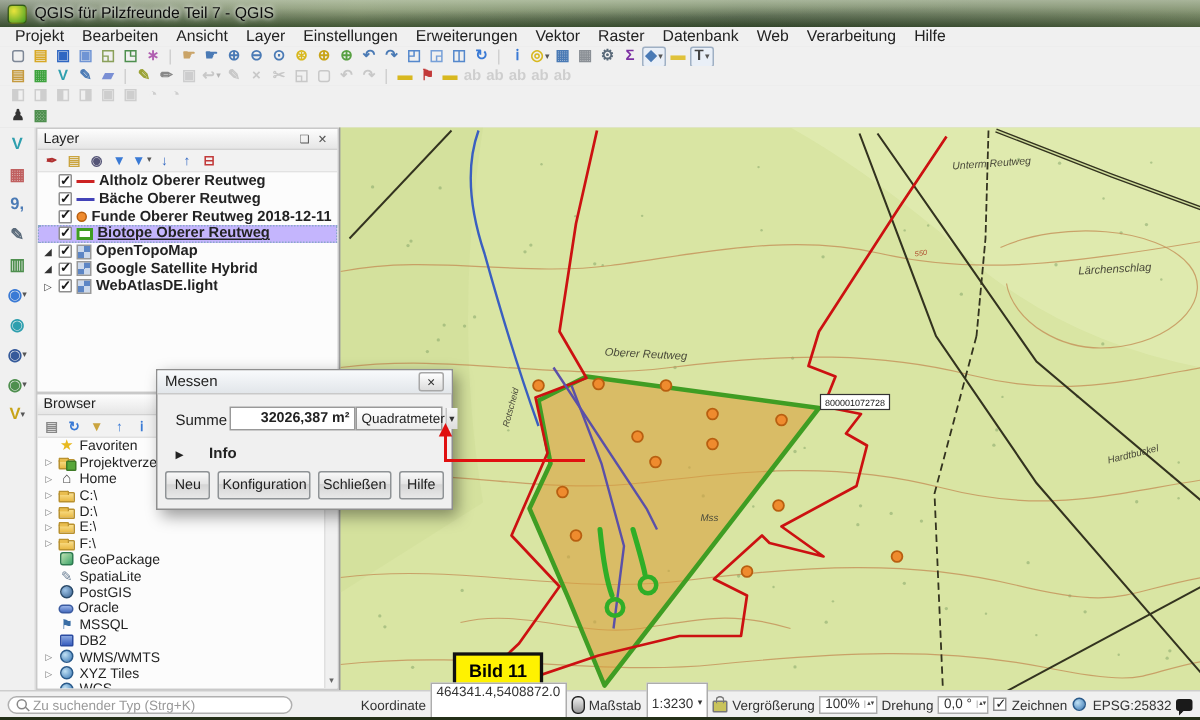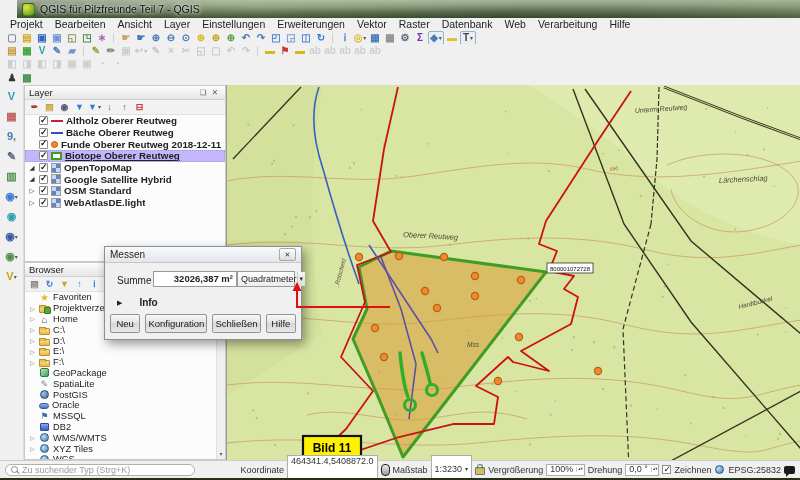--- a/index.html
+++ b/index.html
@@ -1,19 +1,19 @@
 <!DOCTYPE html>
 <html><head>
 <meta charset="utf-8">
 <style>
   html,body{margin:0;padding:0;background:#222;}
   #app{position:relative;width:800px;height:480px;overflow:hidden;background:#f0f0f0;
        font-family:"Liberation Sans",sans-serif;font-size:11px;color:#222;}
   
-  .titlebar{position:absolute;top:0;left:17px;right:0;height:18px;
+  .titlebar{position:absolute;top:0;left:0;right:0;height:18px;
     background:
       radial-gradient(ellipse at 12% 130%, rgba(30,55,22,.95), transparent 55%),
       radial-gradient(ellipse at 42% -30%, rgba(110,140,75,.85), transparent 55%),
       radial-gradient(ellipse at 70% 140%, rgba(25,45,20,.9), transparent 60%),
       radial-gradient(ellipse at 92% -10%, rgba(90,115,60,.8), transparent 55%),
       linear-gradient(90deg,#46583a,#66784c 30%,#3c5030 62%,#586b41);}
   .titlebar .glass{position:absolute;inset:0;background:linear-gradient(rgba(255,255,255,.48),rgba(255,255,255,.22) 55%,rgba(255,255,255,.06));}
   .title-inner{position:relative;display:flex;align-items:center;height:100%;padding-left:5px;gap:5px;}
   .qgis-logo{width:11px;height:11px;border-radius:3px;border:1px solid rgba(0,0,0,.45);
     background:radial-gradient(circle at 30% 30%,#eae43c,#3f9d23);}
@@ -444,26 +444,20 @@
           <span class="lab">OpenTopoMap</span>
         </div>
 
         <div class="lrow">
           <span class="exp">◢</span>
           <span class="cb"></span>
           <span class=" sym-raster"></span>
           <span class="lab">Google Satellite Hybrid</span>
         </div>
 
-        <div class="lrow">
-          <span class="exp">▷</span>
-          <span class="cb"></span>
-          <span class=" sym-raster"></span>
-          <span class="lab">OSM Standard</span>
-        </div>
 
         <div class="lrow">
           <span class="exp">▷</span>
           <span class="cb"></span>
           <span class=" sym-raster"></span>
           <span class="lab">WebAtlasDE.light</span>
         </div>
       </div>
   </div>
 

